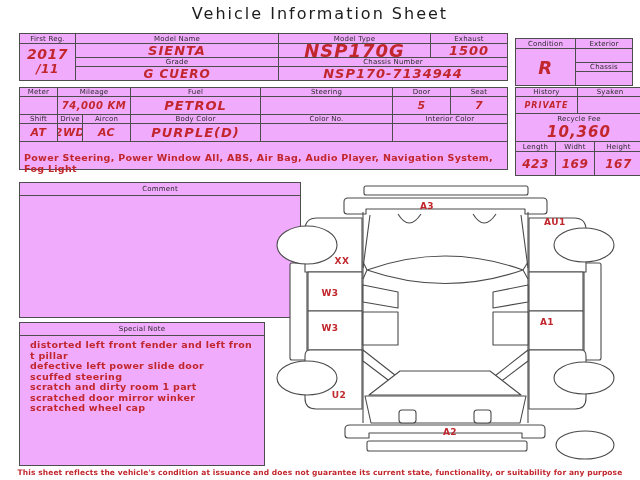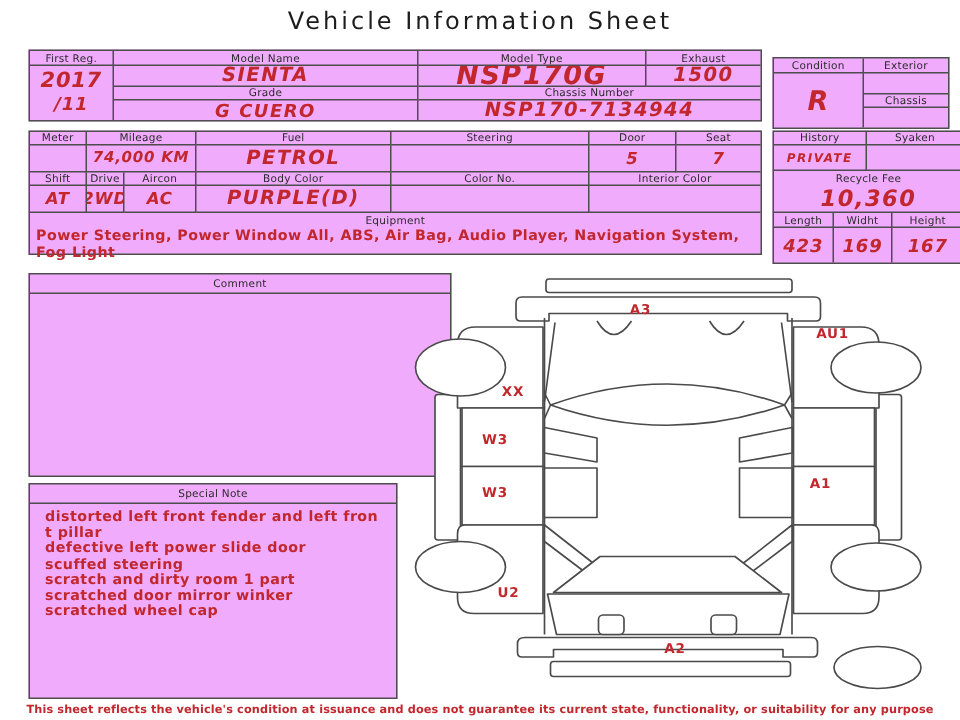--- a/index.html
+++ b/index.html
@@ -92,21 +92,20 @@
     <div class="cell hdr br bb" style="grid-area:3/5">Color No.</div>
     <div class="cell hdr bb" style="grid-area:3/6/4/8">Interior Color</div>
 
     <div class="cell val br bb" style="grid-area:4/1;font-size:11px;">AT</div>
     <div class="cell val br bb" style="grid-area:4/2;font-size:11px;">2WD</div>
     <div class="cell val br bb" style="grid-area:4/3;font-size:11px;">AC</div>
     <div class="cell val br bb" style="grid-area:4/4;font-size:13px;letter-spacing:1px;">PURPLE(D)</div>
     <div class="cell val br bb" style="grid-area:4/5"></div>
     <div class="cell val bb" style="grid-area:4/6/5/8"></div>
 
-    <div class="cell hdr" style="grid-area:5/1/6/8">Equipment</div>
     <div id="equip-val" style="grid-area:6/1/7/8">Power Steering, Power Window  All, ABS, Air Bag, Audio Player, Navigation System, Fog Light</div>
   </div>
 
   <div id="rpanel" class="abs box grid">
     <div class="cell hdr br bb" style="grid-area:1/1/2/3">History</div>
     <div class="cell hdr bb" style="grid-area:1/3/2/5">Syaken</div>
     <div class="cell val br bb" style="grid-area:2/1/3/3;font-size:8px;letter-spacing:1px;">PRIVATE</div>
     <div class="cell val bb" style="grid-area:2/3/3/5;font-size:8px;"></div>
 
     <div class="cell hdr" style="grid-area:3/1/4/5">Recycle Fee</div>

